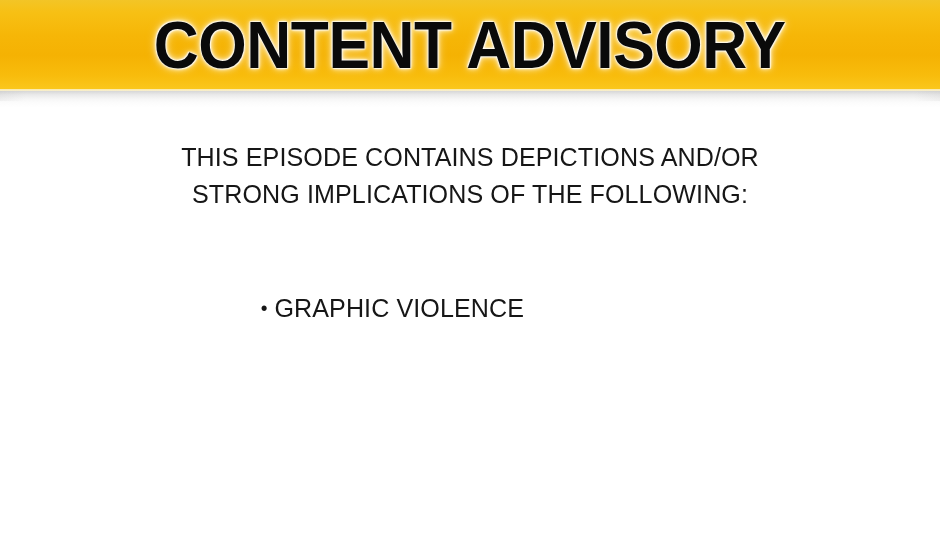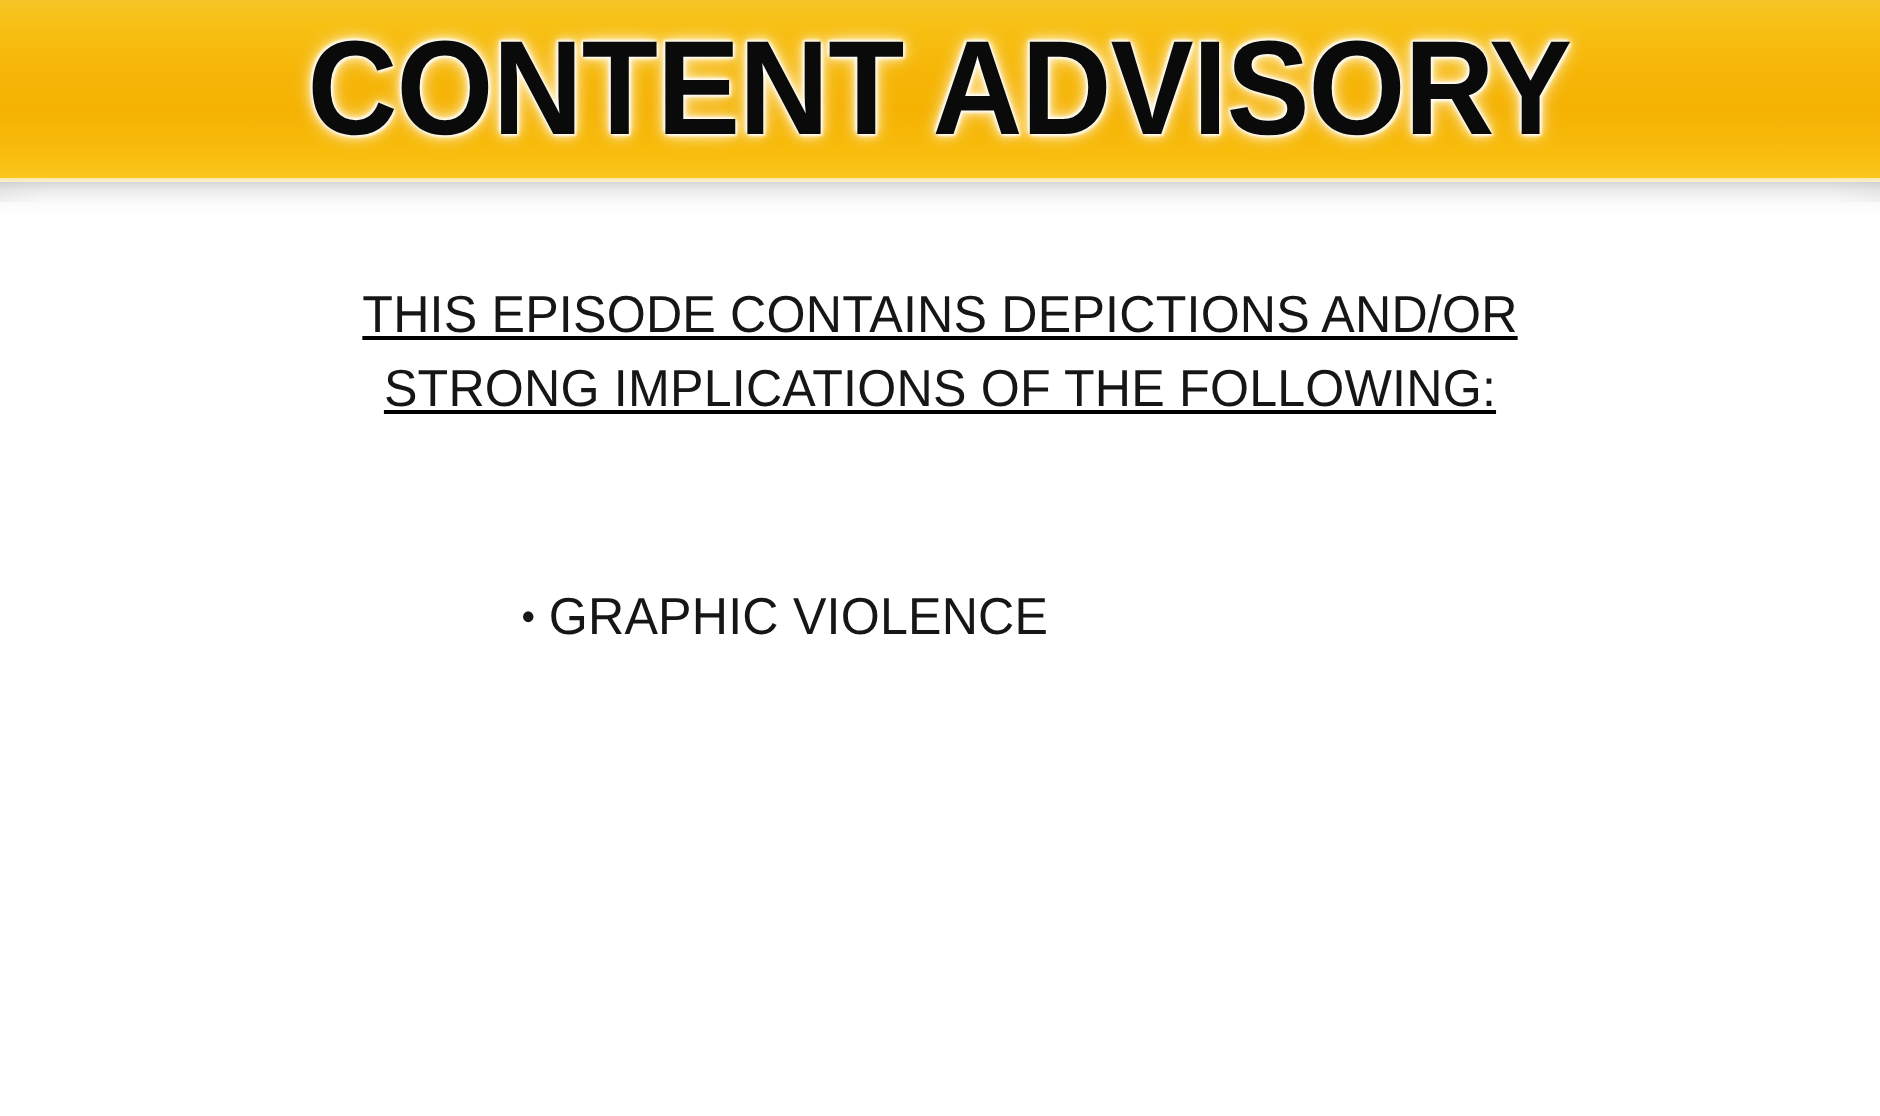--- a/index.html
+++ b/index.html
@@ -111,21 +111,20 @@
         rgba(160,160,160,0.10) 100%);
   }
 
   
   .body-block {
     position: absolute;
     left: 0;
     top: 139px;
     width: 940px;
     text-align: center;
-    text-decoration: underline;
   }
 
   .body-line {
     font-family: "Liberation Sans", "DejaVu Sans", sans-serif;
     font-weight: normal;
     font-size: 26px;
     line-height: 37px;
     color: #161616;
     letter-spacing: 0.1px;
     white-space: nowrap;

